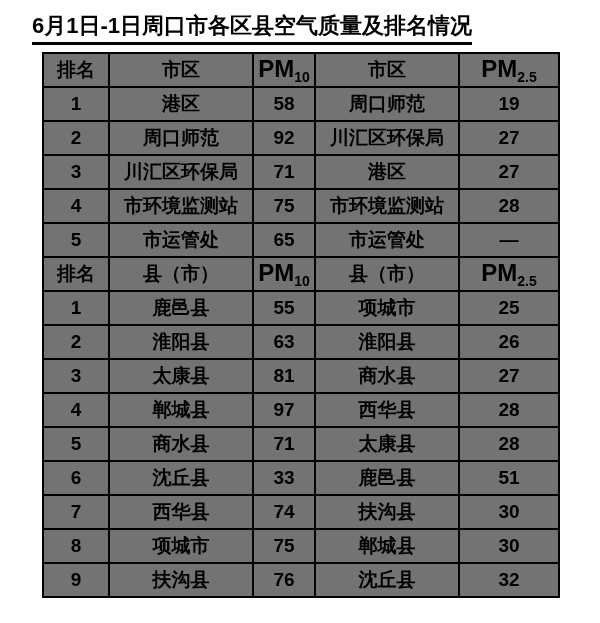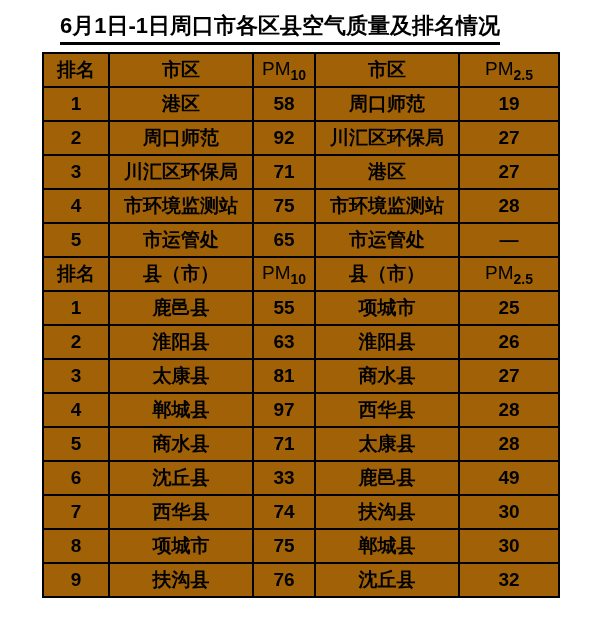--- a/index.html
+++ b/index.html
@@ -15,38 +15,38 @@
     overflow: hidden;
   }
   .sheet {
     position: relative;
     width: 600px;
     height: 623px;
     background: #ffffff;
     box-sizing: border-box;
   }
   .title-wrap {
-    padding: 12px 0 0 60px;
+    padding: 12px 0 0 32px;
   }
   .title {
     display: inline-block;
     font-size: 22px;
     font-weight: bold;
     letter-spacing: 0px;
     line-height: 28px;
     border-bottom: 3px solid #000;
     padding-bottom: 2px;
     white-space: nowrap;
   }
   table.grid {
     margin: 7px 0 0 42px;
     border-collapse: collapse;
     table-layout: fixed;
     width: 516px;
-    background: #a16207;
+    background: #737373;
   }
   table.grid td {
     border: 2px solid #000000;
     text-align: center;
     vertical-align: middle;
     font-size: 19px;
     font-weight: bold;
     padding: 0;
     height: 32px;
     white-space: nowrap;
@@ -66,22 +66,22 @@
   td.rank { font-size: 19px; }
   td.val  { font-size: 19px; }
   td.tall { height: 48px; }
 
   .sub {
     font-size: 14px;
     vertical-align: sub;
     font-weight: bold;
   }
   .pm {
-    font-weight: normal;
-    font-size: 19px;
+    font-weight: bold;
+    font-size: 24px;
   }
   .dash {
     font-size: 19px;
     font-weight: bold;
   }
 </style>
 </head>
 <body>
 
 <div class="sheet">
@@ -184,21 +184,21 @@
         <td>商水县</td>
         <td class="val">71</td>
         <td>太康县</td>
         <td class="val">28</td>
       </tr>
       <tr>
         <td class="rank">6</td>
         <td>沈丘县</td>
         <td class="val">33</td>
         <td>鹿邑县</td>
-        <td class="val">49</td>
+        <td class="val">51</td>
       </tr>
       <tr>
         <td class="rank">7</td>
         <td>西华县</td>
         <td class="val">74</td>
         <td>扶沟县</td>
         <td class="val">30</td>
       </tr>
       <tr>
         <td class="rank">8</td>

